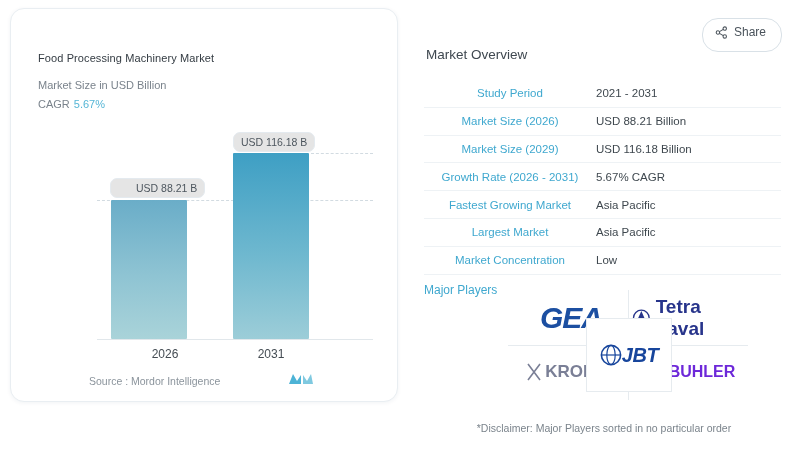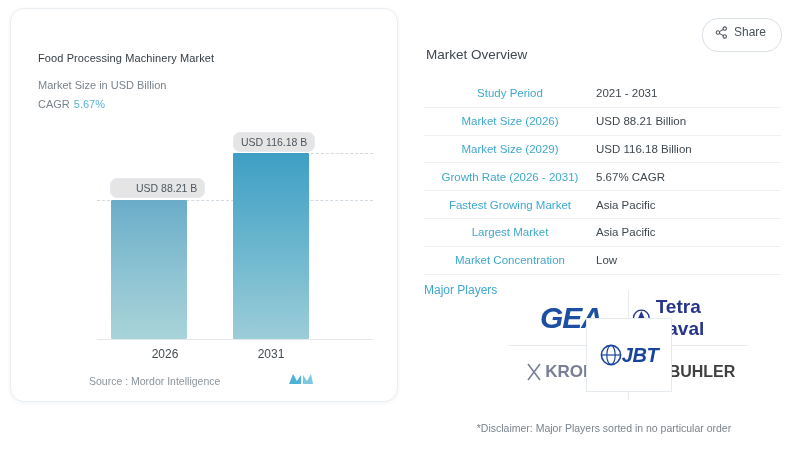--- a/index.html
+++ b/index.html
@@ -249,21 +249,21 @@
     left: 8px; top: 62px; width: 112px; height: 40px;
     font-weight: bold;
     font-size: 17px;
     color: #7a7f96;
     gap: 3px;
   }
   .buhler {
     left: 128px; top: 62px; width: 110px; height: 40px;
     font-weight: bold;
     font-size: 16px;
-    color: #404040;
+    color: #6d28d9;
     gap: 5px;
   }
   .jbt-wrap {
     position: absolute;
     left: 78px;
     top: 28px;
     width: 84px;
     height: 72px;
     background: #ffffff;
     border: 1px solid #e6ebef;

